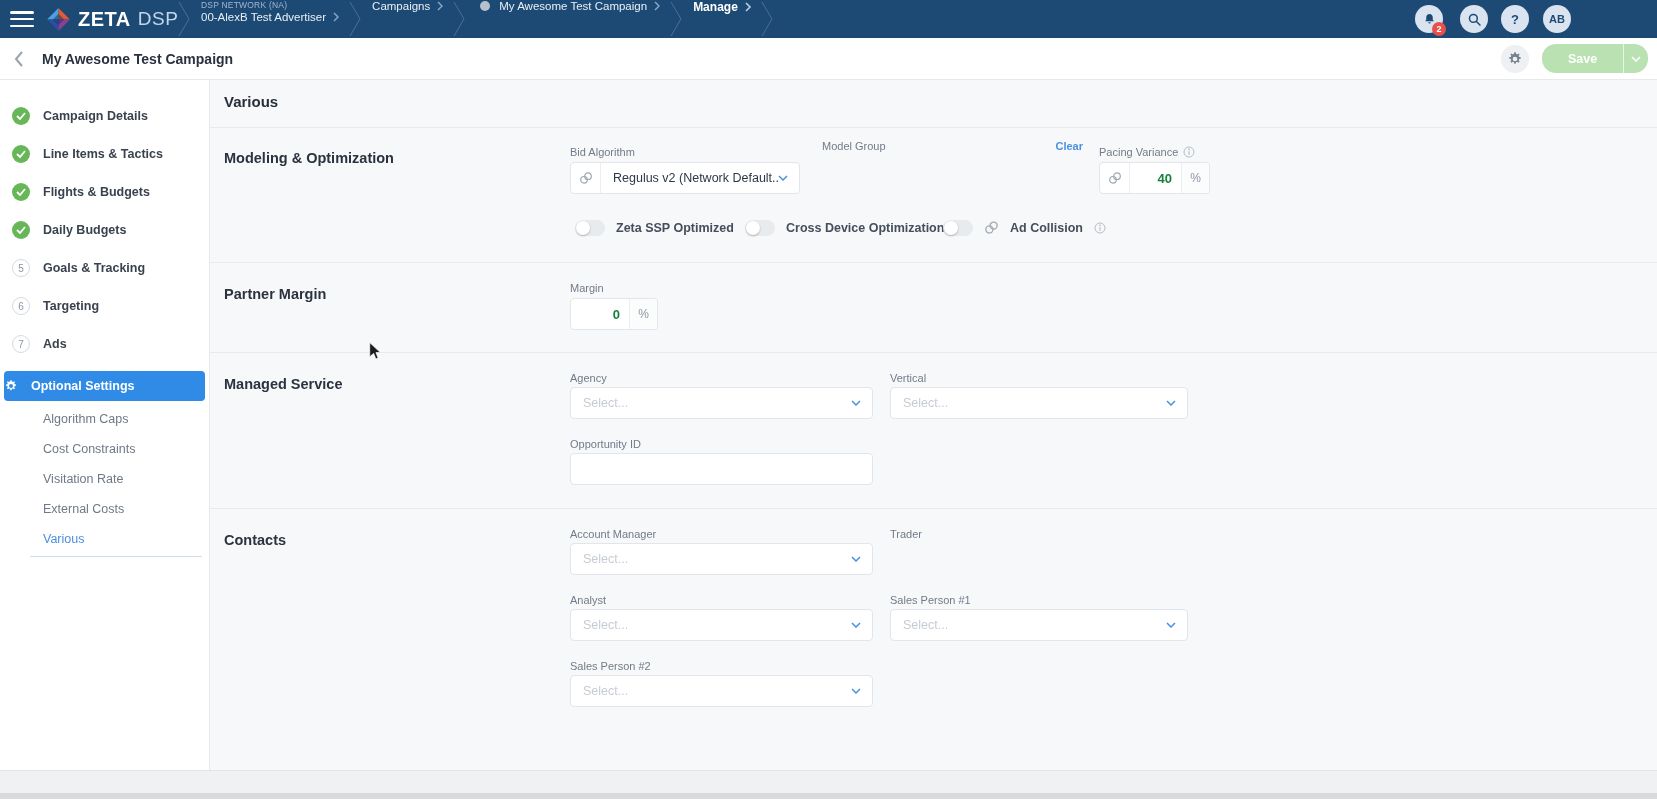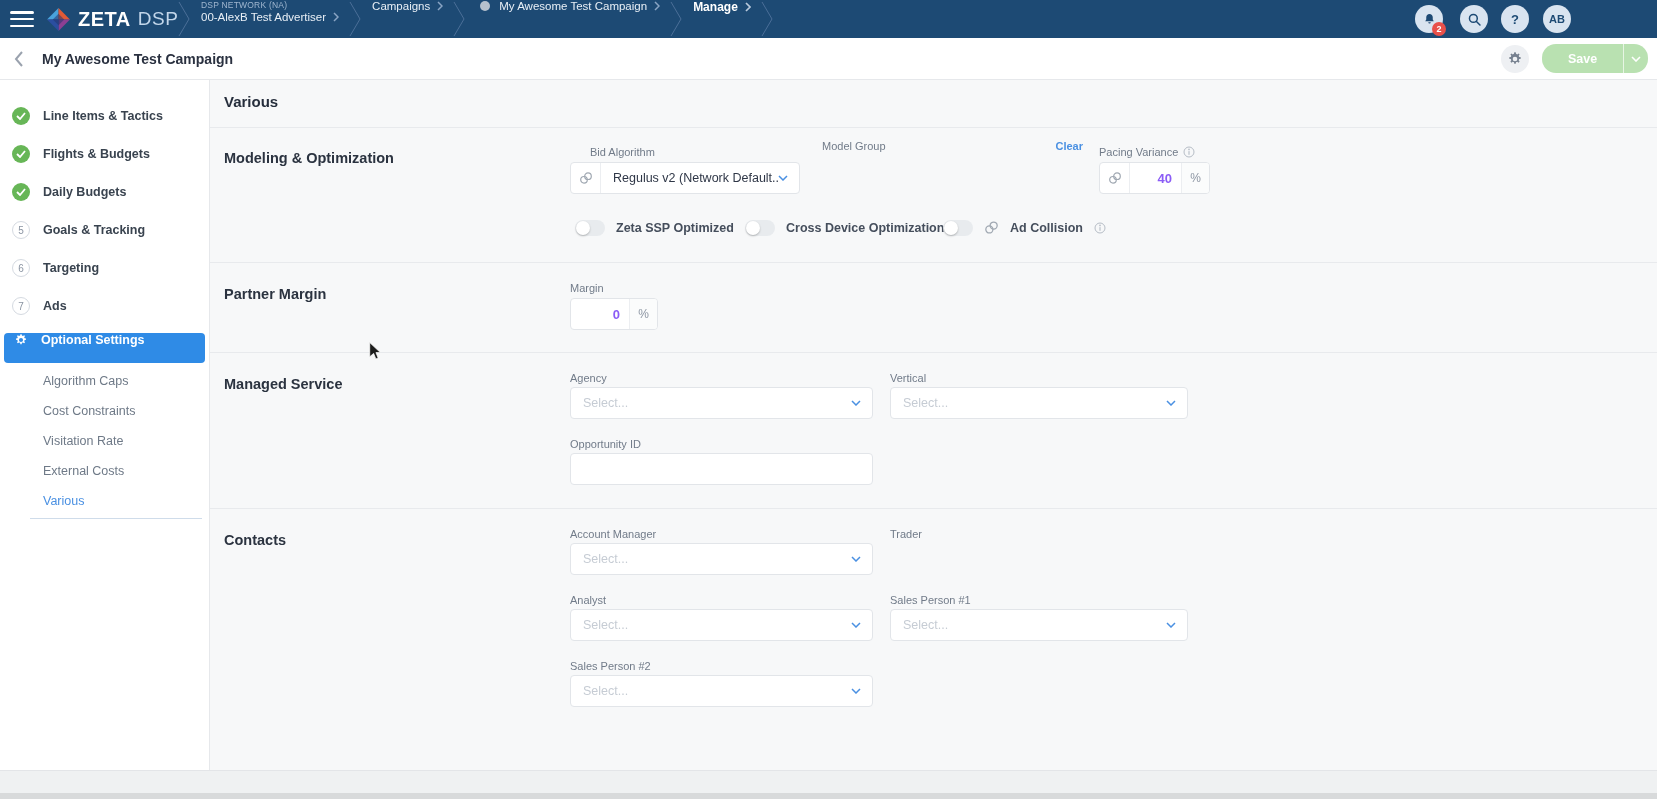--- a/index.html
+++ b/index.html
@@ -44,22 +44,22 @@
   .save-caret{width:24px;display:flex;align-items:center;justify-content:center}
 
   
   .sidebar{position:absolute;left:0;top:80px;width:210px;height:690px;background:#fff;border-right:1px solid #e6e8eb}
   .steps{list-style:none;padding-top:17px}
   .step{height:38px;display:flex;align-items:center;gap:13px;padding-left:12px;cursor:pointer}
   .step-label{font-size:12.5px;font-weight:600;color:#39434f}
   .step-check{width:18px;height:18px;border-radius:50%;background:#67b657;display:flex;align-items:center;justify-content:center;flex:none}
   .step-num{width:18px;height:18px;border-radius:50%;border:1px solid #d5dae1;color:#8a94a2;font-size:10px;
             display:flex;align-items:center;justify-content:center;flex:none;background:#fff}
-  .sidebar-pill{margin:8px 4px 0 4px;height:30px;border-radius:4px;background:#2f8be6;display:flex;
-                gap:13px;padding-left:10px;cursor:pointer}
+  .sidebar-pill{margin:8px 4px 0 4px;height:30px;border-radius:4px;background:#2f8be6;display:flex;align-items:center;
+                gap:13px;padding-left:0;cursor:pointer}
   .pill-label{color:#fff;font-size:12.5px;font-weight:bold}
   .subs{list-style:none;margin-top:3px}
   .sub{height:30px;display:flex;align-items:center;padding-left:43px;font-size:12.5px;color:#6e7987;cursor:pointer}
   .sub.active{color:#4a90e2}
   .sub-divider{margin:2px 0 0 30px;width:172px;height:1px;background:#cfdcea}
 
   
   .main{position:absolute;left:210px;top:80px;width:1447px;height:690px;background:#f7f8f9}
   .page-heading{position:absolute;left:14px;top:13px;font-size:15px;font-weight:bold;color:#262e3c}
   .hdiv{position:absolute;left:0;right:0;height:1px;background:#e8eaed}
@@ -68,21 +68,21 @@
   .lblrow{position:absolute;display:flex;justify-content:space-between;align-items:center}
   .clear-link{font-size:11px;color:#4a90e2;font-weight:600;cursor:pointer}
   .select,.numgrp,.textbox{position:absolute;height:32px;background:#fff;border:1px solid #e2e5e9;border-radius:4px;
           display:flex;align-items:center;overflow:hidden}
   .select{cursor:pointer}
   .prefix{width:30px;align-self:stretch;border-right:1px solid #ecoeef1;border-right:1px solid #eceef1;
           display:flex;align-items:center;justify-content:center;flex:none}
   .sel-text{font-size:12.5px;color:#2f3747;padding-left:12px;white-space:nowrap;overflow:hidden}
   .ph{color:#c6ccd4}
   .caret{margin-left:auto;margin-right:11px;flex:none}
-  .num{flex:1;text-align:right;padding-right:9px;font-size:13px;font-weight:600;color:#8b5cf6}
+  .num{flex:1;text-align:right;padding-right:9px;font-size:13px;font-weight:600;color:#15803d}
   .suffix{width:28px;align-self:stretch;border-left:1px solid #eceef1;background:#fbfcfc;color:#8d96a3;font-size:12px;
           display:flex;align-items:center;justify-content:center;flex:none}
   .toggle-row{position:absolute;display:flex;align-items:center;gap:11px;height:17px}
   .toggle{width:30px;height:16px;border-radius:8px;background:#e8ebee;position:relative;flex:none;cursor:pointer}
   .knob{position:absolute;left:1px;top:1px;width:14px;height:14px;border-radius:50%;background:#fff;
         box-shadow:0 1px 2px rgba(0,0,0,.25)}
   .tog-label{font-size:12.5px;font-weight:600;color:#454e5c;white-space:nowrap}
   .input-ph{font-size:12.5px;color:#c6ccd4;padding-left:12px;white-space:nowrap}
 
   
@@ -200,20 +200,28 @@
       <span class="save-caret">
         <svg width="10" height="6" viewBox="0 0 10 6">
           <polyline points="1,1 5,5 9,1" fill="none" stroke="#fff" stroke-width="1.6"></polyline>
         </svg>
       </span>
     </div>
   </div>
 
   <aside class="sidebar">
     <ul class="steps">
+      <li class="step">
+        <span class="step-check">
+            <svg width="10" height="8" viewBox="0 0 10 8">
+              <polyline points="1,4 4,7 9,1" fill="none" stroke="#fff" stroke-width="1.8"></polyline>
+            </svg>
+          </span>
+        <span class="step-label">Campaign Details</span>
+      </li>
       <li class="step">
         <span class="step-check">
             <svg width="10" height="8" viewBox="0 0 10 8">
               <polyline points="1,4 4,7 9,1" fill="none" stroke="#fff" stroke-width="1.8"></polyline>
             </svg>
           </span>
         <span class="step-label">Line Items &amp; Tactics</span>
       </li>
       <li class="step">
         <span class="step-check">
@@ -271,21 +279,21 @@
     </ul>
     <div class="sub-divider"></div>
   </aside>
 
   <main class="main">
     <div class="page-heading">Various</div>
     <div class="hdiv" style="top:47px"></div>
 
     <div class="sec-title" style="left:14px;top:70px">Modeling &amp; Optimization</div>
 
-    <div class="lbl" style="left:380px;top:66px">Bid Algorithm</div>
+    <div class="lbl" style="left:360px;top:66px">Bid Algorithm</div>
     <div class="select" style="left:360px;top:82px;width:230px">
       <span class="prefix">
         <svg width="14" height="14" viewBox="0 0 14 14">
             <circle cx="5" cy="8.8" r="3.3" fill="none" stroke="#a0a8b2" stroke-width="1.2"></circle>
             <circle cx="9" cy="5.2" r="3.3" fill="none" stroke="#a0a8b2" stroke-width="1.2"></circle>
           </svg>
       </span>
       <span class="sel-text">Regulus v2 (Network Default...</span>
       <svg class="caret" width="10" height="6" viewBox="0 0 10 6">
           <polyline points="1,1 5,5 9,1" fill="none" stroke="#4a90e2" stroke-width="1.5"></polyline>

